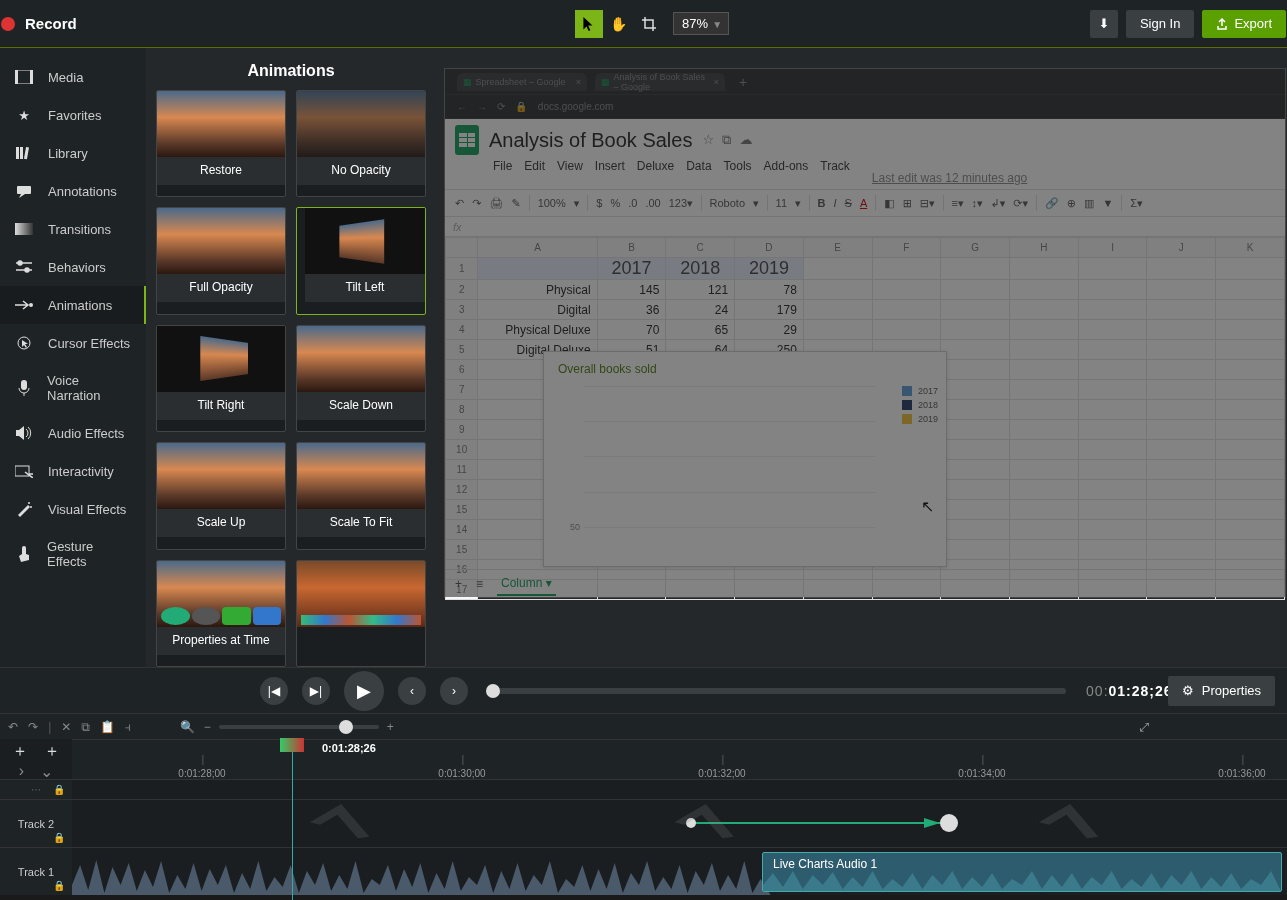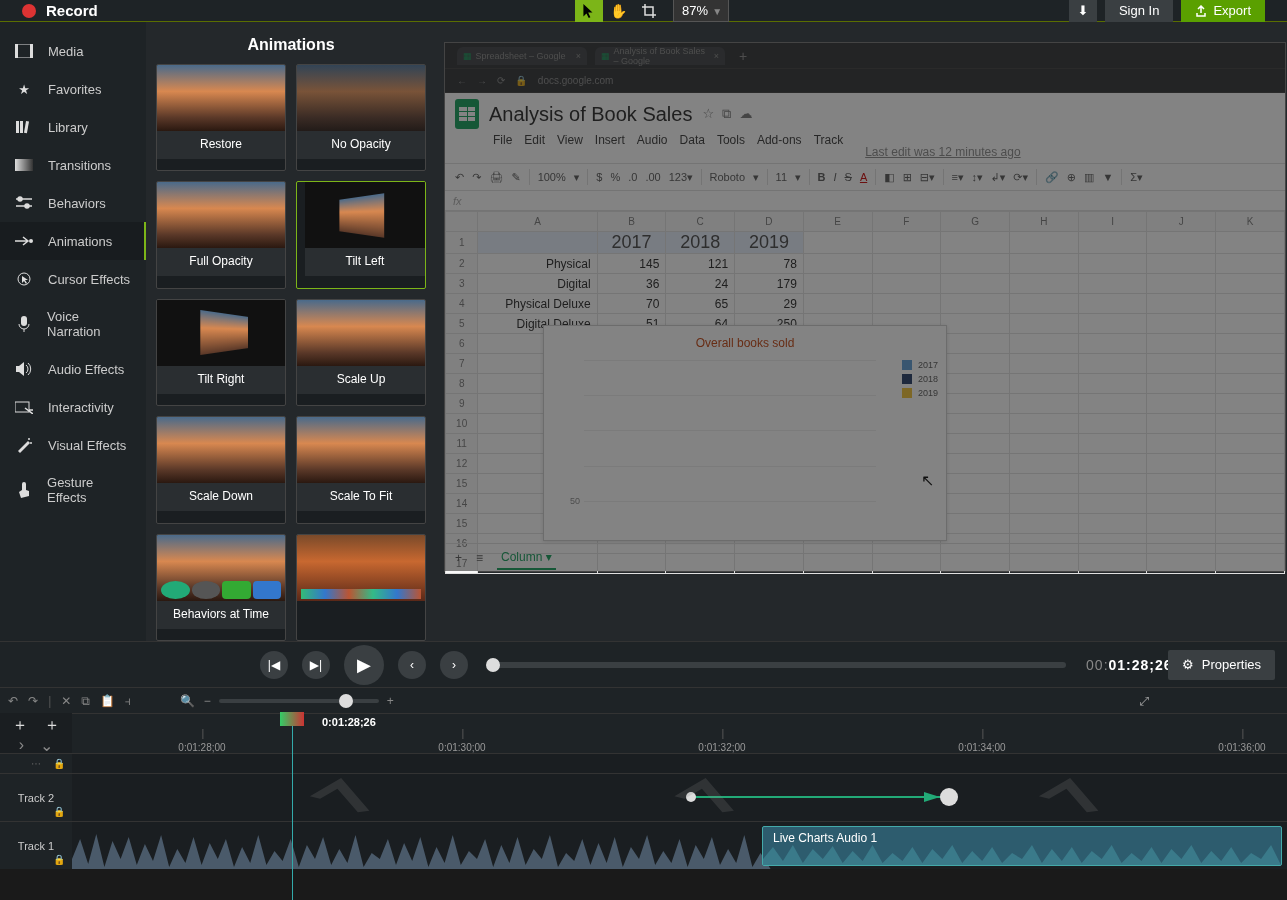--- a/index.html
+++ b/index.html
@@ -1,19 +1,19 @@
 <!DOCTYPE html>
 <html><head>
 <meta charset="utf-8">
 <style>
 * { margin: 0; padding: 0; box-sizing: border-box; font-family: -apple-system, Helvetica, Arial, sans-serif; }
 body { background: #1a1a1a; color: #ddd; width: 1287px; height: 900px; overflow: hidden; position: relative; }
 
 
-.topbar { height: 22px; background: #1e2326; display: flex; align-items: center; padding: 0 22px; border-bottom: 1px solid #5a6e00; }
+.topbar { height: 48px; background: #1e2326; display: flex; align-items: center; padding: 0 1px; border-bottom: 1px solid #5a6e00; }
 .rec-dot { width: 14px; height: 14px; border-radius: 50%; background: #d33; margin-right: 10px; }
 .rec-label { font-weight: 600; font-size: 15px; color: #fff; }
 .top-center { position: absolute; left: 575px; display: flex; align-items: center; gap: 2px; }
 .tool-btn { width: 28px; height: 28px; display: flex; align-items: center; justify-content: center; font-size: 14px; color: #ddd; cursor:pointer; }
 .tool-btn.active { background: #7cb518; color: #000; }
 .zoom-select { background: #333; border: 1px solid #555; color: #fff; padding: 3px 20px 3px 8px; font-size: 13px; margin-left: 8px; position:relative; }
 .zoom-chev { position:absolute; right:6px; top:6px; font-size:10px; color:#888;}
 .top-right { margin-left: auto; display: flex; gap: 8px; }
 .top-right-btn { height: 28px; padding: 0 14px; background: #3a3f42; color: #fff; font-size: 13px; border-radius: 2px; display:flex; align-items:center; gap:6px; cursor:pointer;}
 .top-right-btn.export { background: #5aa000; }
@@ -67,21 +67,21 @@
 .grid table { border-collapse: collapse; width: 100%; table-layout:fixed;}
 .grid th, .grid td { border: 1px solid #e0e0e0; height: 20px; padding: 0 6px; }
 .grid th { background: #f8f8f8; font-weight: normal; color: #777; text-align:center; font-size:10px; }
 .grid .rh { width: 32px; text-align: center; background: #f8f8f8; color:#777; font-size:10px;}
 .sel { background: #e7effd; }
 .num { text-align: right; }
 .lbl { text-align: right; }
 .colB{width:68px}.colA{width:118px}
 .hdr-year { font-size: 18px; font-weight:400; text-align:center !important; color:#444;}
 .chart-box { position: absolute; left: 98px; top: 232px; width: 404px; height: 216px; background: #fff; border: 1px solid #ccc; box-shadow: 0 1px 4px rgba(0,0,0,.15);}
-.chart-title { font-size: 12px; color: #c2410c; padding: 10px 14px 4px; text-align: center; }
+.chart-title { font-size: 12px; color: #4d7c0f; padding: 10px 14px 4px; }
 .chart-area { position:absolute; left:40px; right:70px; top:34px; bottom:4px; }
 .y-ticks { position:absolute; left:-28px; top:0; bottom:0; width:24px;}
 .y-tick { position:absolute; right:0; font-size:9px; color:#888; transform:translateY(-50%);}
 .gridline { position:absolute; left:0; right:0; height:1px; background:#eee;}
 .bars { position:absolute; left:0; right:0; bottom:0; top:0;}
 .legend { position:absolute; right:8px; top:34px; font-size:9px; color:#555;}
 .leg-row{display:flex;align-items:center;gap:6px;margin-bottom:4px;}
 .leg-sw{width:10px;height:10px;}
 .sheet-tabs { position:absolute; bottom:0; left:0; right:0; height:28px; border-top:1px solid #ddd; display:flex; align-items:center; padding:0 10px; gap:14px; font-size:12px; color:#555;}
 .sheet-tab { color:#0f9d58; border-bottom:2px solid #0f9d58; padding:4px 4px;}
@@ -181,20 +181,29 @@
           <svg width="18" height="14" viewBox="0 0 18 14" fill="#ddd">
             <rect x="1" y="1" width="3" height="12"></rect>
             <rect x="5" y="1" width="3" height="12"></rect>
             <rect x="10" y="1" width="3" height="12" transform="rotate(10 11 7)"></rect>
           </svg>
         </span>
         <span>Library</span>
       </div>
     <div class="sb-item">
         <span class="sb-icon">
+          <svg width="18" height="14" viewBox="0 0 18 14" fill="#ddd">
+            <rect x="2" y="2" width="14" height="8" rx="1"></rect>
+            <path d="M6 10 L4 14 L10 10"></path>
+          </svg>
+        </span>
+        <span>Annotations</span>
+      </div>
+    <div class="sb-item">
+        <span class="sb-icon">
           <svg width="18" height="12" viewBox="0 0 18 12">
             <rect width="18" height="12" fill="url(#g)"></rect>
             <defs>
               <linearGradient id="g">
                 <stop offset="0" stop-color="#ddd"></stop>
                 <stop offset="1" stop-color="#333"></stop>
               </linearGradient>
             </defs>
           </svg>
         </span>
@@ -294,40 +303,40 @@
       <div class="thumb active">
           <div class="thumb-img tilt-l"></div>
           <div class="thumb-label">Tilt Left</div>
         </div>
       <div class="thumb">
           <div class="thumb-img tilt-r"></div>
           <div class="thumb-label">Tilt Right</div>
         </div>
       <div class="thumb">
           <div class="thumb-img"></div>
-          <div class="thumb-label">Scale Up</div>
+          <div class="thumb-label">Scale Down</div>
         </div>
       <div class="thumb">
           <div class="thumb-img"></div>
-          <div class="thumb-label">Scale Down</div>
+          <div class="thumb-label">Scale Up</div>
         </div>
       <div class="thumb">
           <div class="thumb-img"></div>
           <div class="thumb-label">Scale To Fit</div>
         </div>
       <div class="thumb">
           <div class="thumb-img">
             <div style="position:absolute;bottom:2px;left:4px;right:4px;height:18px;display:flex;gap:2px;">
               <div style="flex:1;background:#2a7;border-radius:50%"></div>
               <div style="flex:1;background:#555;border-radius:50%"></div>
               <div style="flex:1;background:#3a3;border-radius:4px"></div>
               <div style="flex:1;background:#37c;border-radius:4px"></div>
             </div>
           </div>
-          <div class="thumb-label">Behaviors at Time</div>
+          <div class="thumb-label">Properties at Time</div>
         </div>
       <div class="thumb">
           <div class="thumb-img desk"></div>
         </div>
     </div>
   </div>
 
   <div class="canvas-wrap">
     <div class="canvas">
       <div class="browser-tab">
@@ -358,21 +367,21 @@
               <span>☆</span>
               <span>⧉</span>
               <span>☁</span>
             </div>
         </div>
         <div class="sheet-menus">
           <span>File</span>
           <span>Edit</span>
           <span>View</span>
           <span>Insert</span>
-          <span>Audio</span>
+          <span>Deluxe</span>
           <span>Data</span>
           <span>Tools</span>
           <span>Add-ons</span>
           <span>Track</span>
           <span class="last-edit">Last edit was 12 minutes ago</span>
         </div>
         <div class="sheet-toolbar">
           <span>↶</span>
             <span>↷</span>
             <span>🖨</span>

